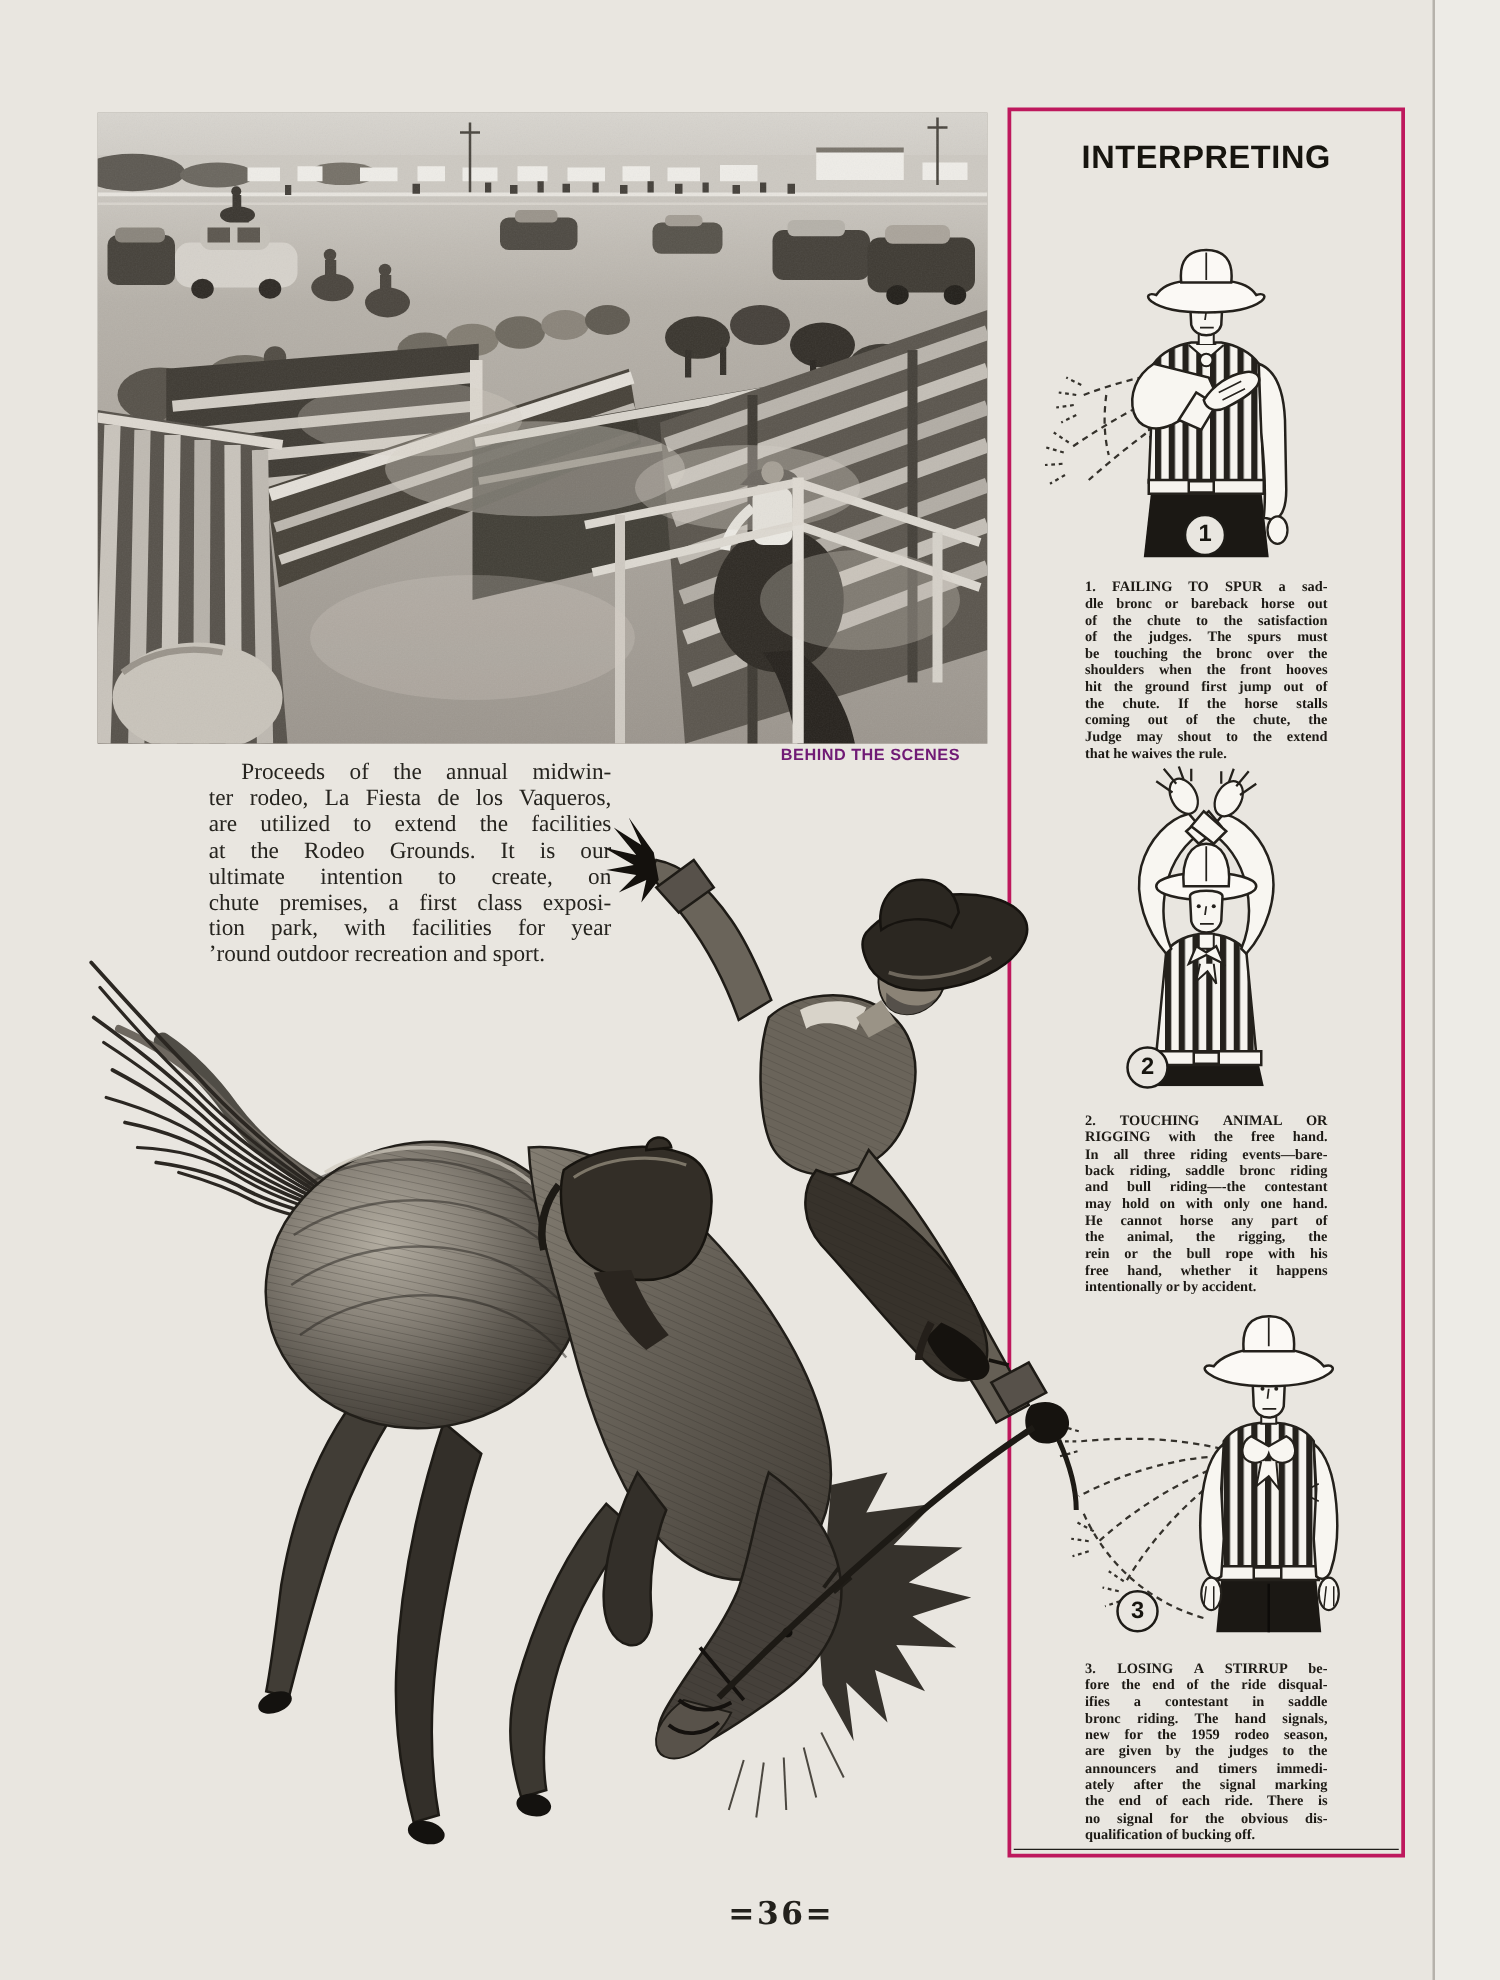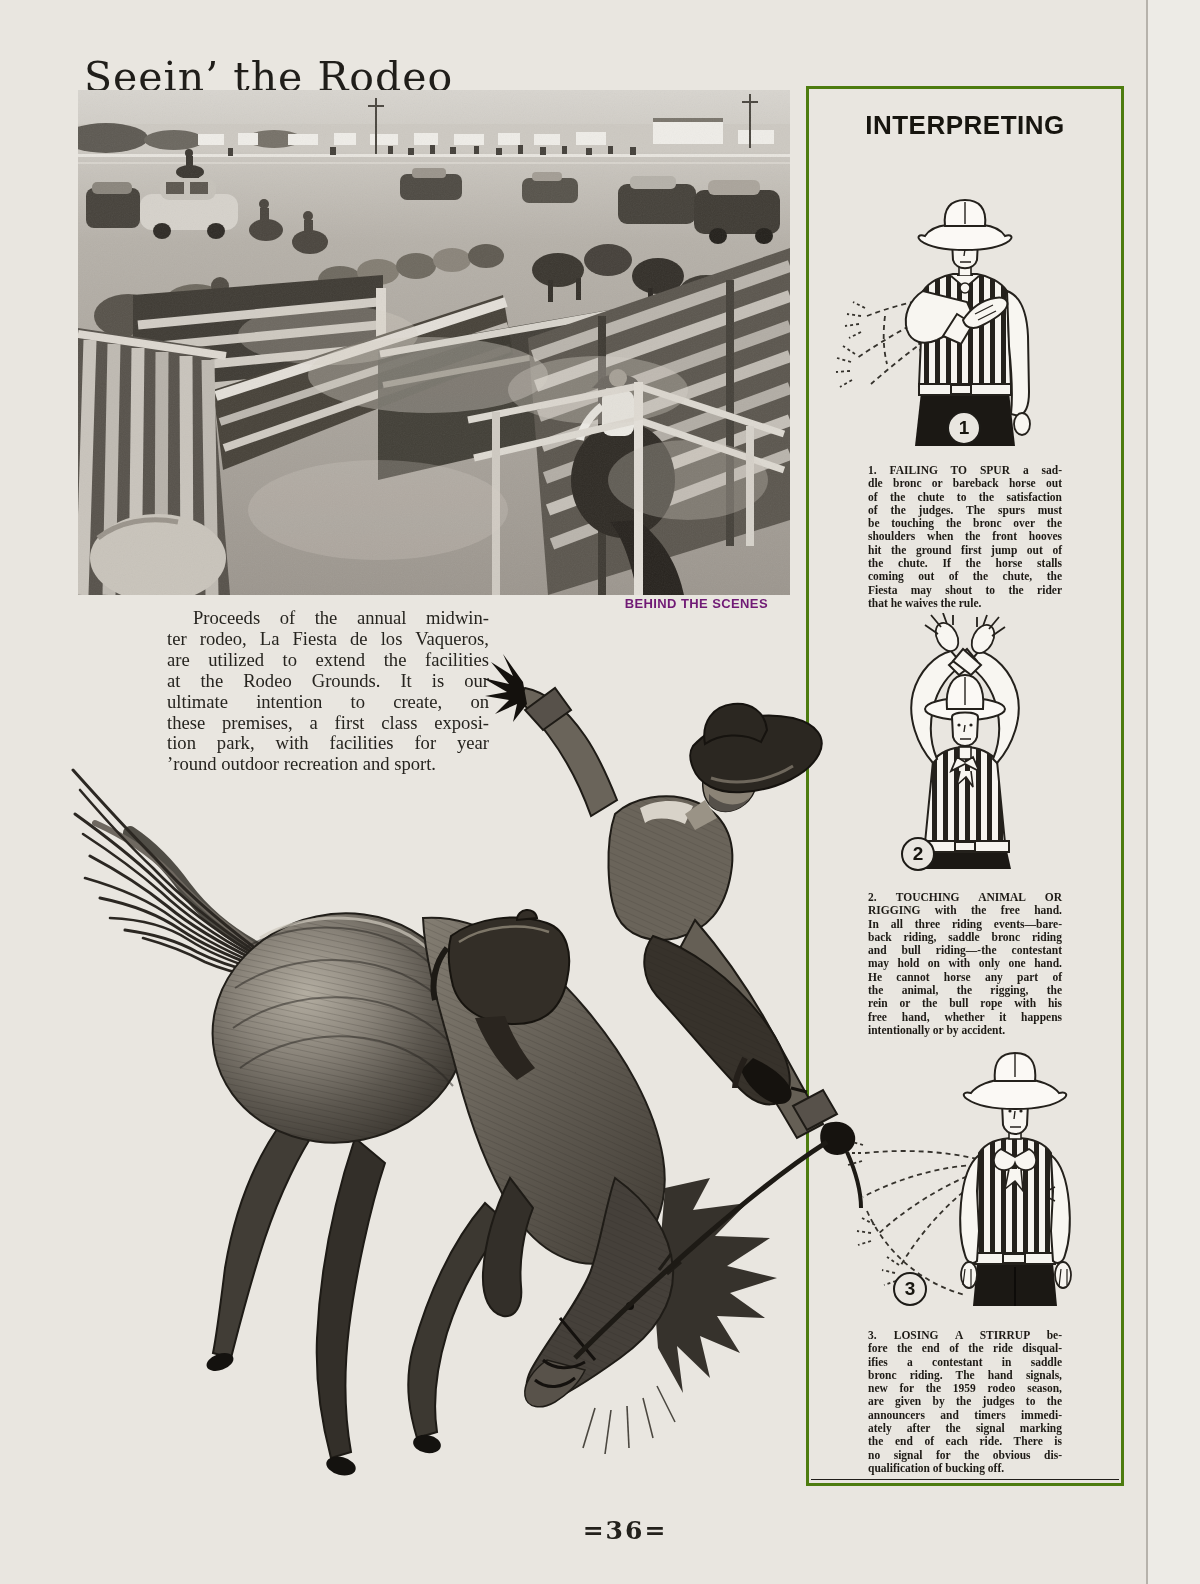--- a/index.html
+++ b/index.html
@@ -37,21 +37,21 @@
   .article .tline:first-child { text-indent:26px; }
   .article .tline:last-child  { text-align-last:left; }
 
   .bronco {
     position:absolute; left:55px; top:618px; width:850px; height:900px;
     z-index:3; pointer-events:none;
   }
 
   .sidebar {
     position:absolute; left:806px; top:86px; width:318px; height:1400px;
-    border:3px solid #4d7c0f; box-sizing:border-box; z-index:1;
+    border:3px solid #be185d; box-sizing:border-box; z-index:1;
   }
   .sidebar::after {
     content:""; position:absolute; left:2px; right:2px; bottom:3px;
     border-bottom:1.5px solid #1f1d19;
   }
   .sb-title {
     position:absolute; top:20px; left:0; width:100%; text-align:center;
     font-family:"Liberation Sans", sans-serif; font-weight:bold;
     font-size:26px; line-height:33px; letter-spacing:0.5px;
     word-spacing:7px; color:#17150f;
@@ -94,21 +94,20 @@
   .edge-line {
     position:absolute; left:1146px; top:0; width:2px; height:1584px;
     background:#b6b2ab;
   }
 </style>
 </head>
 <body>
 
 <div class="page">
 
-  <h1 class="page-title">Seein’ the Rodeo</h1>
 
   <div class="photo-frame">
     <svg width="712" height="505" viewBox="0 0 712 505">
       <defs>
         <linearGradient id="gGround" x1="0" y1="0" x2="0" y2="1">
           <stop offset="0" stop-color="#d8d5cf"></stop>
             <stop offset="0.12" stop-color="#ccc8c1"></stop>
           <stop offset="0.3" stop-color="#b6b1a9"></stop>
             <stop offset="1" stop-color="#9c968e"></stop>
         </linearGradient>
@@ -298,21 +297,21 @@
   </div>
 
   <div class="photo-caption">BEHIND THE SCENES</div>
 
   <div class="article">
       <div class="tline">Proceeds of the annual midwin-</div>
       <div class="tline">ter rodeo, La Fiesta de los Vaqueros,</div>
       <div class="tline">are utilized to extend the facilities</div>
       <div class="tline">at the Rodeo Grounds. It is our</div>
       <div class="tline">ultimate intention to create, on</div>
-      <div class="tline">these premises, a first class exposi-</div>
+      <div class="tline">chute premises, a first class exposi-</div>
       <div class="tline">tion park, with facilities for year</div>
       <div class="tline">’round outdoor recreation and sport.</div>
     </div>
 
   <svg class="bronco" viewBox="0 0 850 900">
     <defs>
       <radialGradient id="rg" cx="0.4" cy="0.32" r="0.78">
         <stop offset="0" stop-color="#b3ada1"></stop>
           <stop offset="0.35" stop-color="#8a847a"></stop>
         <stop offset="0.65" stop-color="#5c574f"></stop>
@@ -548,21 +547,21 @@
     <div class="sig-text st1">
         <div class="tline">1. FAILING TO SPUR a sad-</div>
         <div class="tline">dle bronc or bareback horse out</div>
         <div class="tline">of the chute to the satisfaction</div>
         <div class="tline">of the judges. The spurs must</div>
         <div class="tline">be touching the bronc over the</div>
         <div class="tline">shoulders when the front hooves</div>
         <div class="tline">hit the ground first jump out of</div>
         <div class="tline">the chute. If the horse stalls</div>
         <div class="tline">coming out of the chute, the</div>
-        <div class="tline">Fiesta may shout to the rider</div>
+        <div class="tline">Judge may shout to the extend</div>
         <div class="tline">that he waives the rule.</div>
       </div>
     <div class="sig-text st2">
         <div class="tline">2. TOUCHING ANIMAL OR</div>
         <div class="tline">RIGGING with the free hand.</div>
         <div class="tline">In all three riding events—bare-</div>
         <div class="tline">back riding, saddle bronc riding</div>
         <div class="tline">and bull riding—-the contestant</div>
         <div class="tline">may hold on with only one hand.</div>
         <div class="tline">He cannot horse any part of</div>

